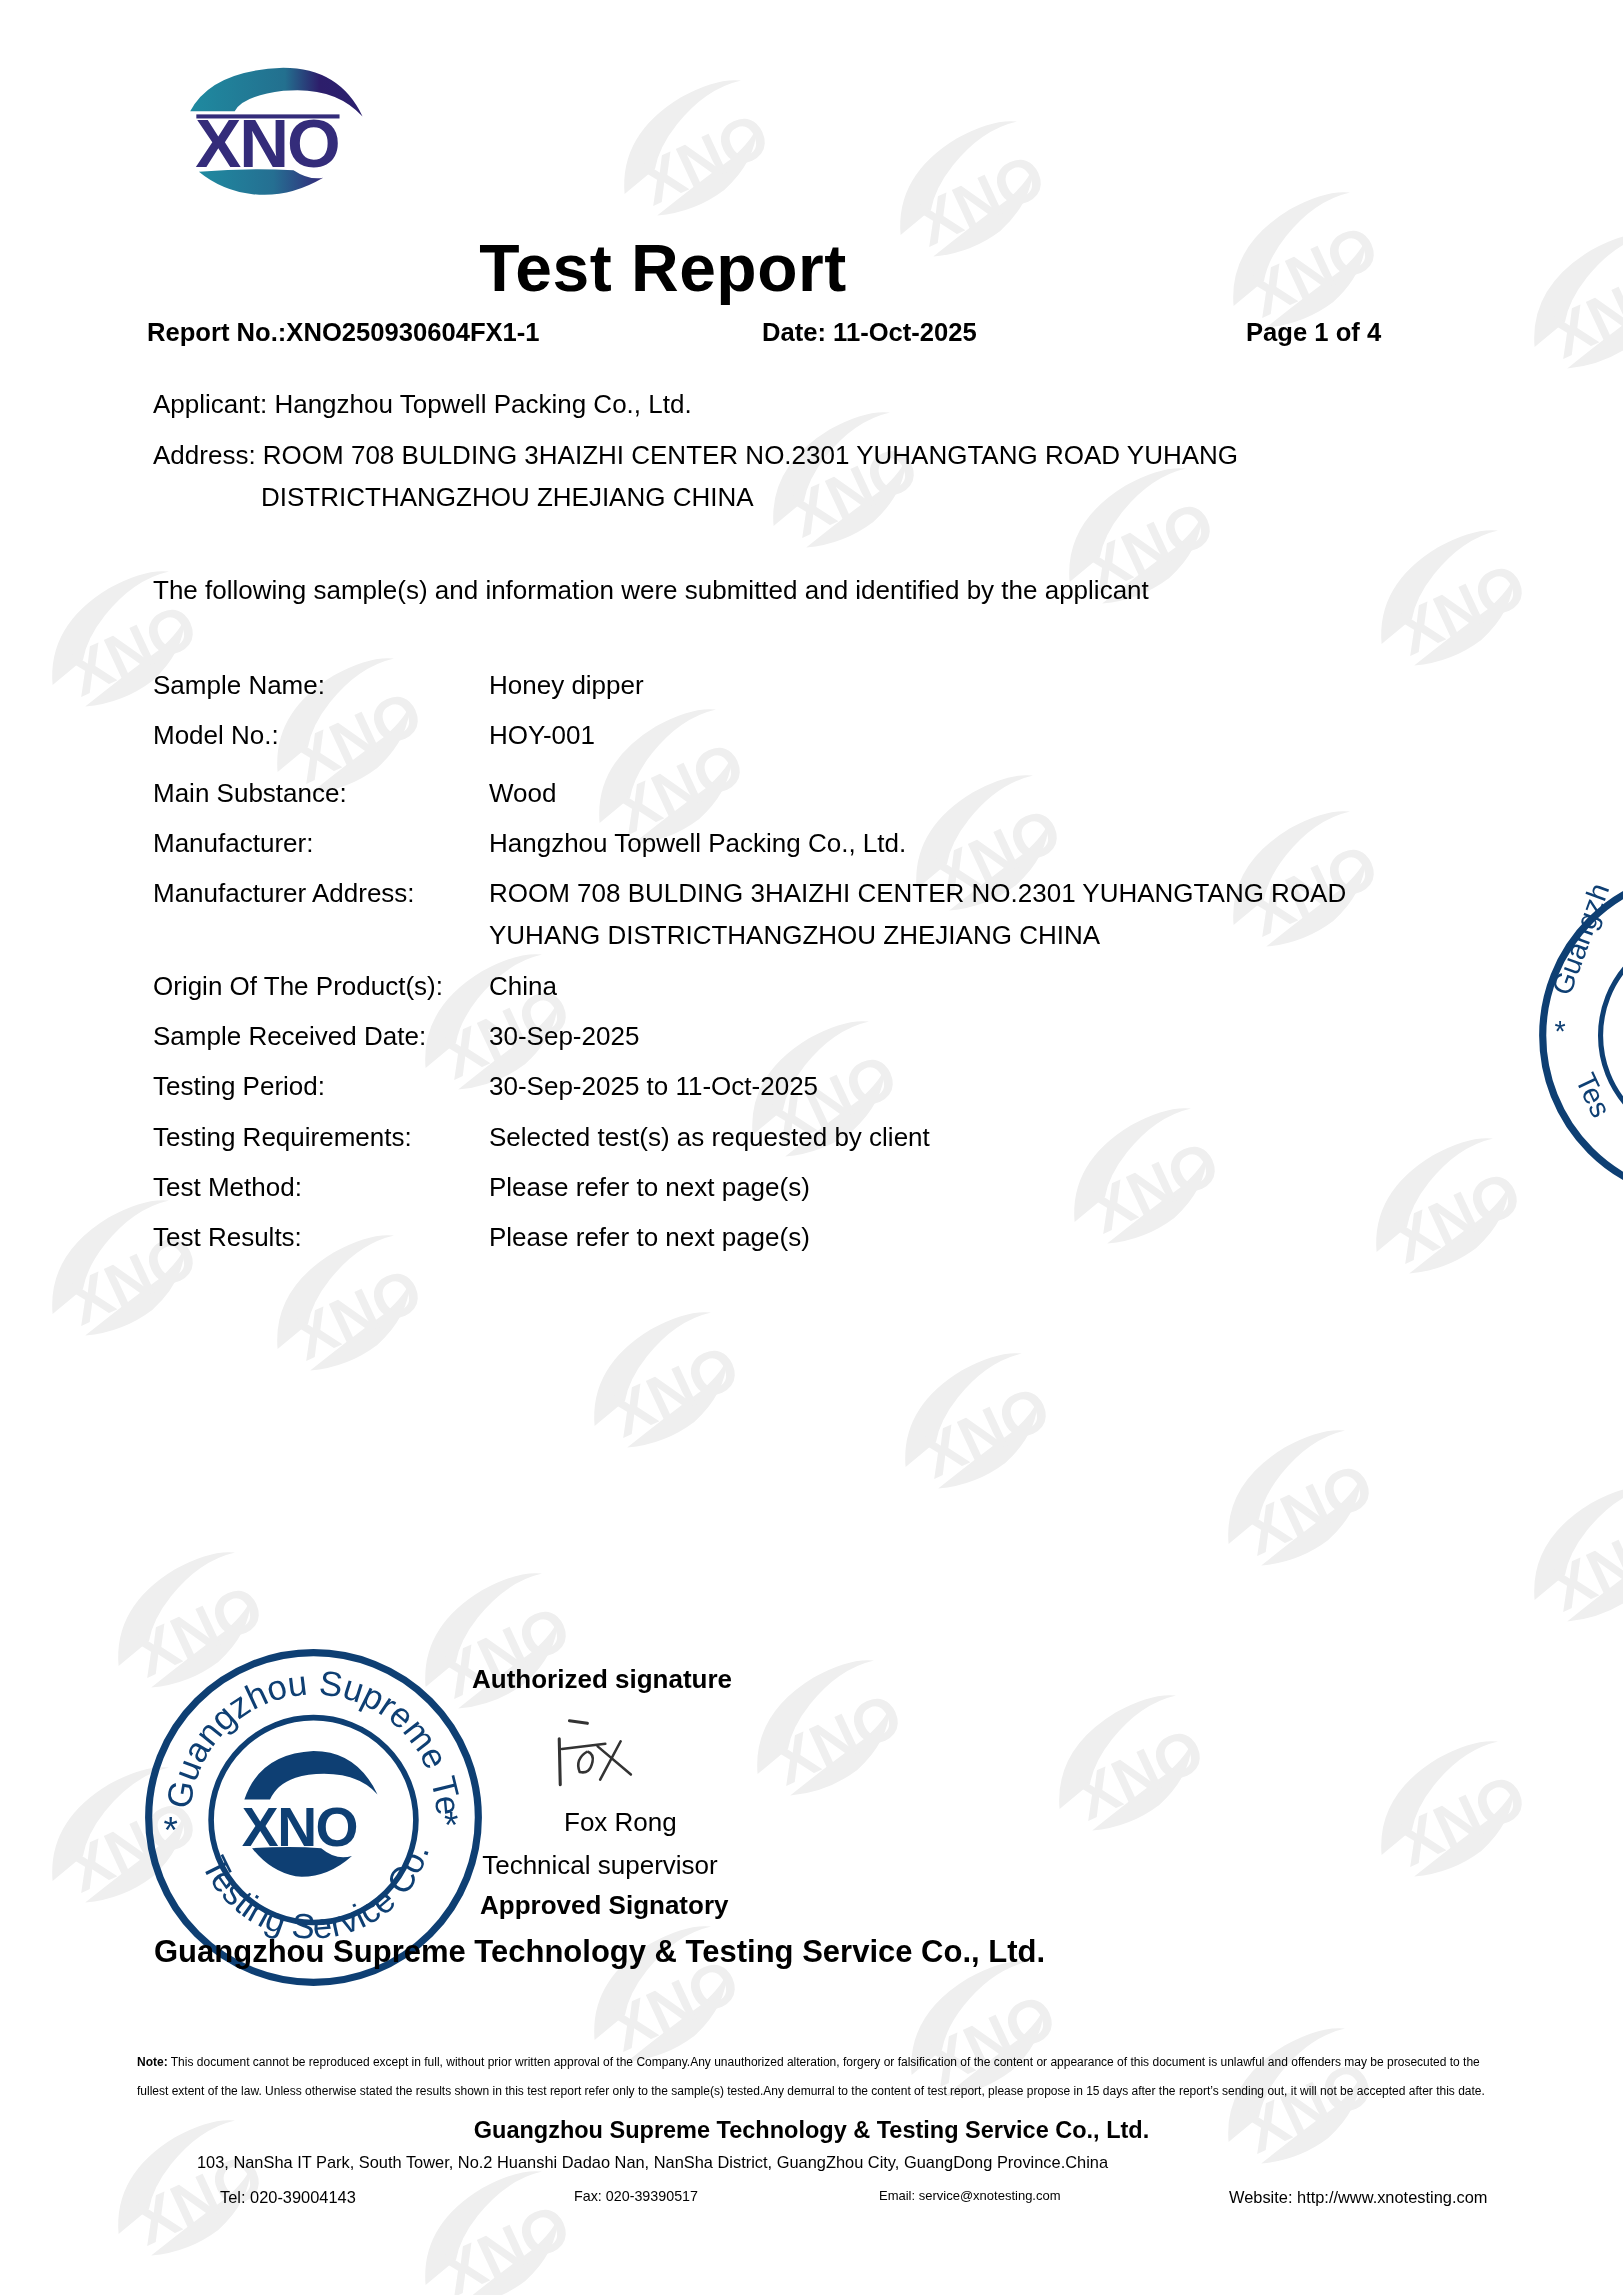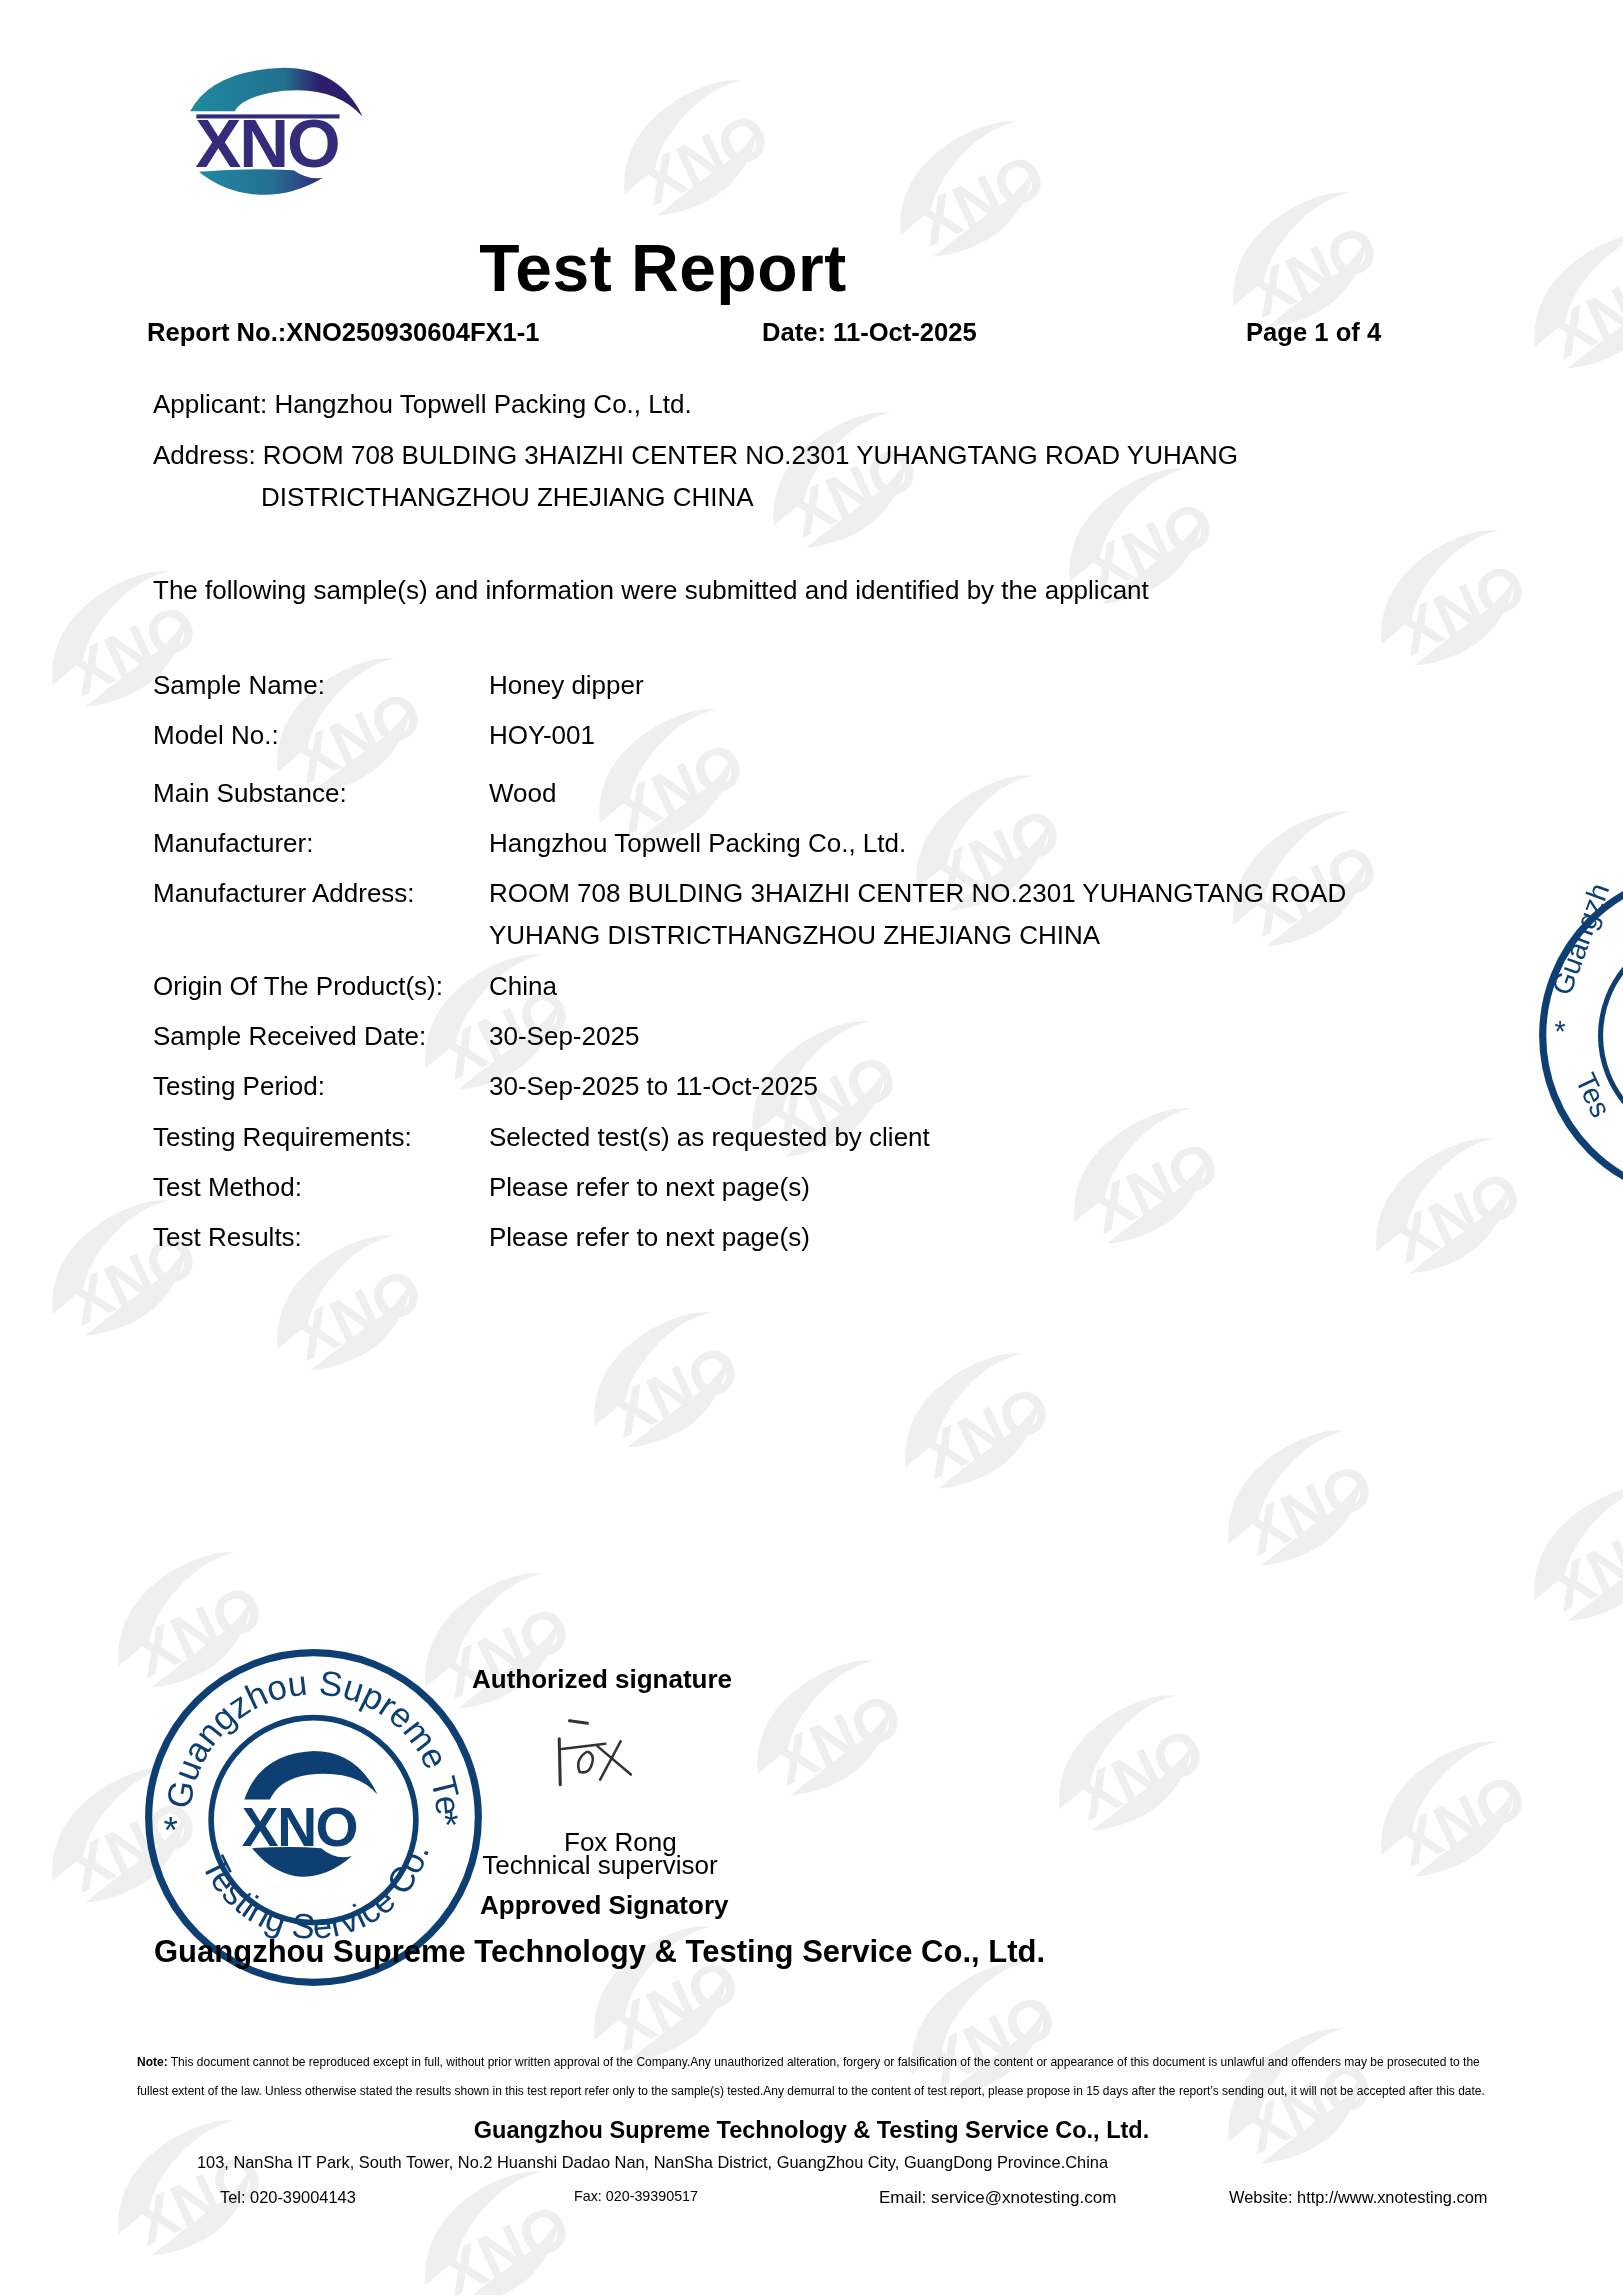--- a/index.html
+++ b/index.html
@@ -30,35 +30,35 @@
     .kv { position: absolute; left: 153px; font-size: 26px; line-height: 42px; }
     .kv .k { position: absolute; left: 0; white-space: nowrap; }
     .kv .v { position: absolute; left: 336px; white-space: nowrap; }
 
     .stamp { position: absolute; left: 142px; top: 1646px; width: 343px; height: 343px; }
     .stamp-right { position: absolute; left: 1534px; top: 864px; width: 343px; height: 343px; }
 
     .sig-block { position: absolute; left: 472px; top: 1664px; width: 256px; }
     .sig-title { position: absolute; left: 0; top: 0; font-size: 26px; font-weight: bold; white-space: nowrap; }
     .sig-img { position: absolute; left: 77px; top: 49px; width: 87px; height: 77px; }
-    .sig-name { position: absolute; left: 92px; top: 143px; font-size: 26px; white-space: nowrap; margin-top: 20px; }
+    .sig-name { position: absolute; left: 92px; top: 143px; font-size: 26px; white-space: nowrap; }
     .sig-role { position: absolute; left: 10.2px; top: 186px; font-size: 26px; white-space: nowrap; }
     .sig-approved { position: absolute; left: 0; top: 226px; font-size: 26px; font-weight: bold; white-space: nowrap; margin-left: 8px; }
 
     .company-big { position: absolute; left: 154px; top: 1934px; font-size: 31px; font-weight: bold; white-space: nowrap; z-index: 2; }
 
     .note { position: absolute; left: 137px; top: 2048px; width: 1350px; font-size: 12px; line-height: 29px; }
     .note b { font-weight: bold; }
 
     .footer-company { position: absolute; left: 0; width: 1623px; top: 2117px; text-align: center; font-size: 23.5px; font-weight: bold; }
     .footer-address { position: absolute; left: 0; width: 1305px; top: 2153px; text-align: center; font-size: 16.4px; }
     .contact { position: absolute; top: 2188px; font-size: 16.4px; white-space: nowrap; }
     .c-tel { left: 220px; }
     .c-fax { left: 574px; font-size: 14.3px; }
-    .c-email { left: 879px; font-size: 17px; }
+    .c-email { left: 879px; font-size: 13px; }
     .c-web { left: 1229px; }
   </style>
 </head>
 <body>
 
 <div class="watermark-layer">
   <svg width="0" height="0" style="position:absolute">
     <defs>
       <g id="wmshape">
         <path d="M20 150 Q60 40 200 25 Q280 20 320 45 Q250 30 170 70 Q120 95 95 130 Z" fill="#efefef"></path>

